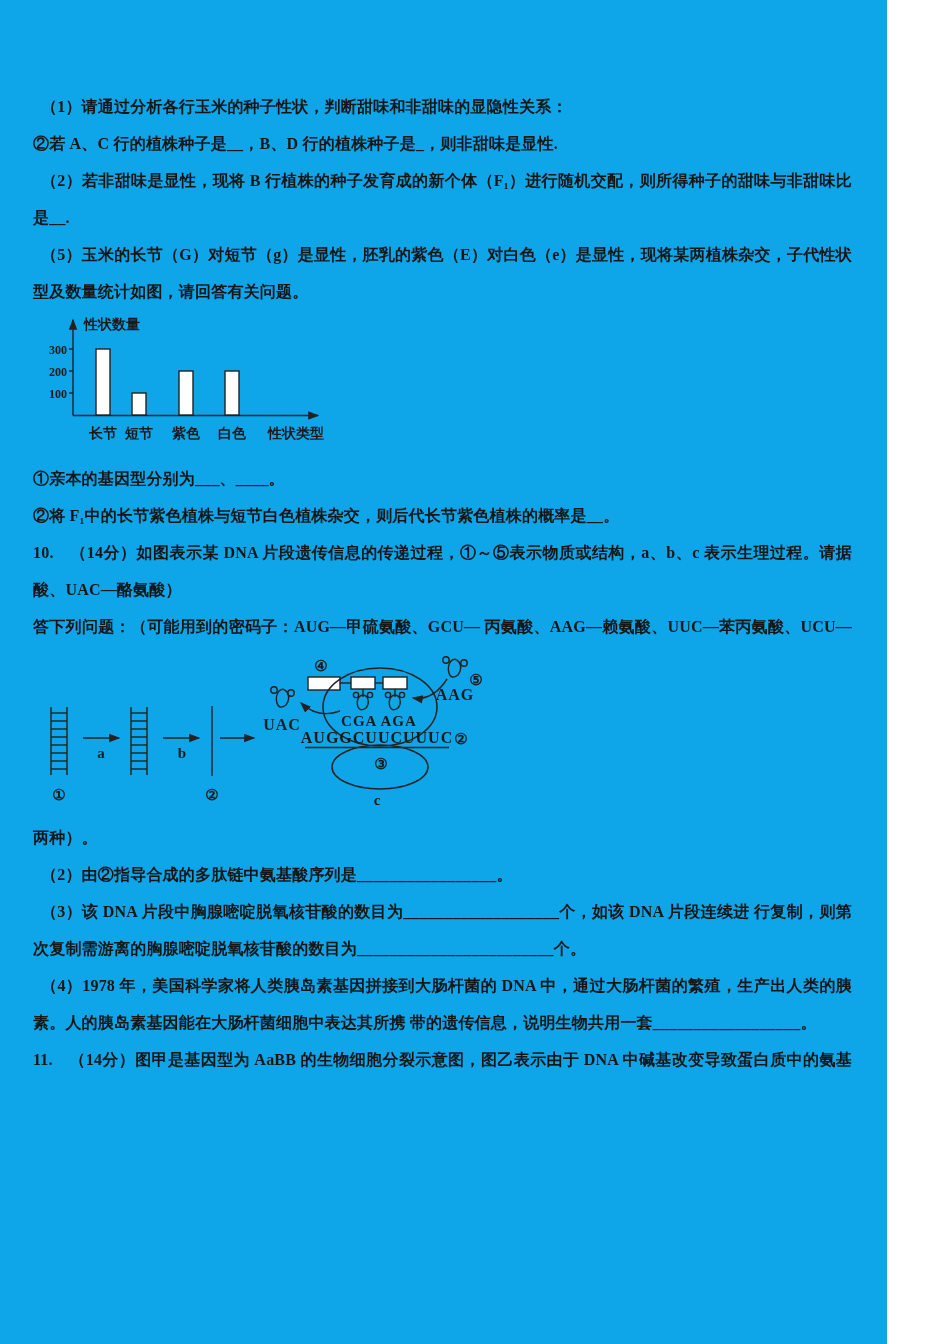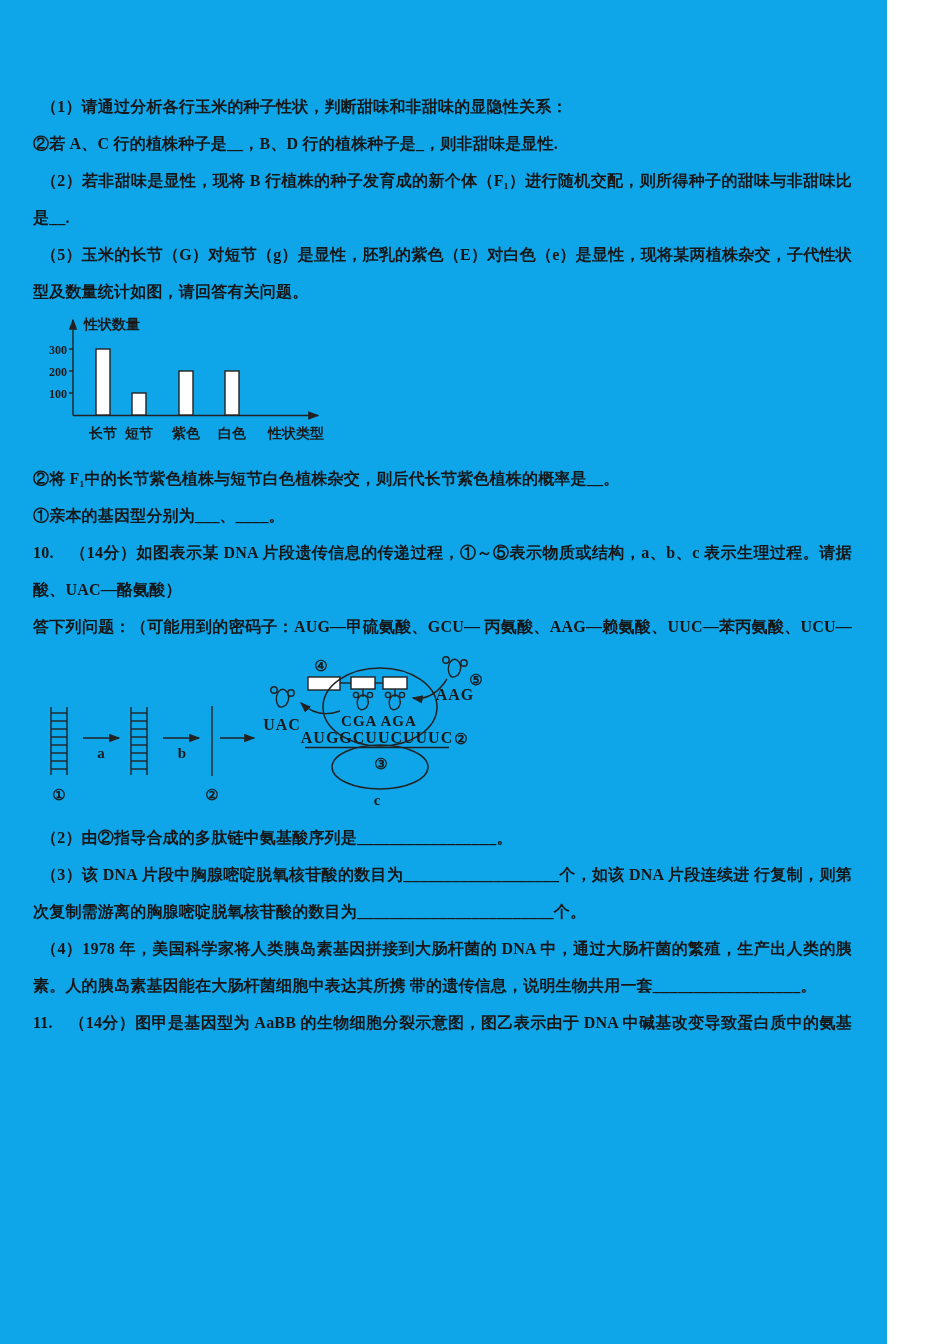--- a/index.html
+++ b/index.html
@@ -82,22 +82,22 @@
             <rect x="185" y="59" width="14" height="44" fill="#ffffff" stroke="#222" stroke-width="1.4"></rect>
             <text x="63" y="126" text-anchor="middle" class="chc">长节</text>
             <text x="99" y="126" text-anchor="middle" class="chc">短节</text>
             <text x="146" y="126" text-anchor="middle" class="chc">紫色</text>
             <text x="192" y="126" text-anchor="middle" class="chc">白色</text>
           </g>
       </svg>
     </div>
 
     <div>
+        <div class="line">①亲本的基因型分别为___、____。</div>
         <div class="line">②将 F₁中的长节紫色植株与短节白色植株杂交，则后代长节紫色植株的概率是__。</div>
-        <div class="line">①亲本的基因型分别为___、____。</div>
         <div class="line just">10.　（14分）如图表示某 DNA 片段遗传信息的传递过程，①～⑤表示物质或结构，a、b、c 表示生理过程。请据图回</div>
         <div class="line">酸、UAC—酪氨酸）</div>
         <div class="line just">答下列问题：（可能用到的密码子：AUG—甲硫氨酸、GCU— 丙氨酸、AAG—赖氨酸、UUC—苯丙氨酸、UCU—丝氨</div>
       </div>
 
     <div class="fig fig-diagram">
       <svg width="470" height="172" viewBox="0 0 470 172">
         <defs>
           <marker id="darr" markerWidth="9" markerHeight="8" refX="7" refY="3" orient="auto">
             <path d="M0,0 L8,3 L0,6 z" fill="#222"></path>
@@ -184,20 +184,21 @@
           <circle cx="429" cy="16" r="3.2"></circle>
           <path d="M416,14 q4,-4 8,1 q4,6 -1,13 q-7,5 -9,-2 q-2,-7 2,-12 z"></path>
         </g>
         <text x="441" y="38" text-anchor="middle" class="dg-num">⑤</text>
         <text x="420" y="53" text-anchor="middle" class="dg-seq">AAG</text>
         <path d="M412,32 Q398,54 378,51" class="skt" marker-end="url(#darr)"></path>
       </svg>
     </div>
 
     <div>
+        <div class="line">两种）。</div>
         <div class="line ind">（2）由②指导合成的多肽链中氨基酸序列是_________________。</div>
         <div class="line ind just">（3）该 DNA 片段中胸腺嘧啶脱氧核苷酸的数目为___________________个，如该 DNA 片段连续进 行复制，则第三</div>
         <div class="line">次复制需游离的胸腺嘧啶脱氧核苷酸的数目为________________________个。</div>
         <div class="line ind just">（4）1978 年，美国科学家将人类胰岛素基因拼接到大肠杆菌的 DNA 中，通过大肠杆菌的繁殖，生产出人类的胰岛</div>
         <div class="line">素。人的胰岛素基因能在大肠杆菌细胞中表达其所携 带的遗传信息，说明生物共用一套__________________。</div>
         <div class="line just">11.　（14分）图甲是基因型为 AaBB 的生物细胞分裂示意图，图乙表示由于 DNA 中碱基改变导致蛋白质中的氨基酸</div>
       </div>
 
   </div>
 </div>

